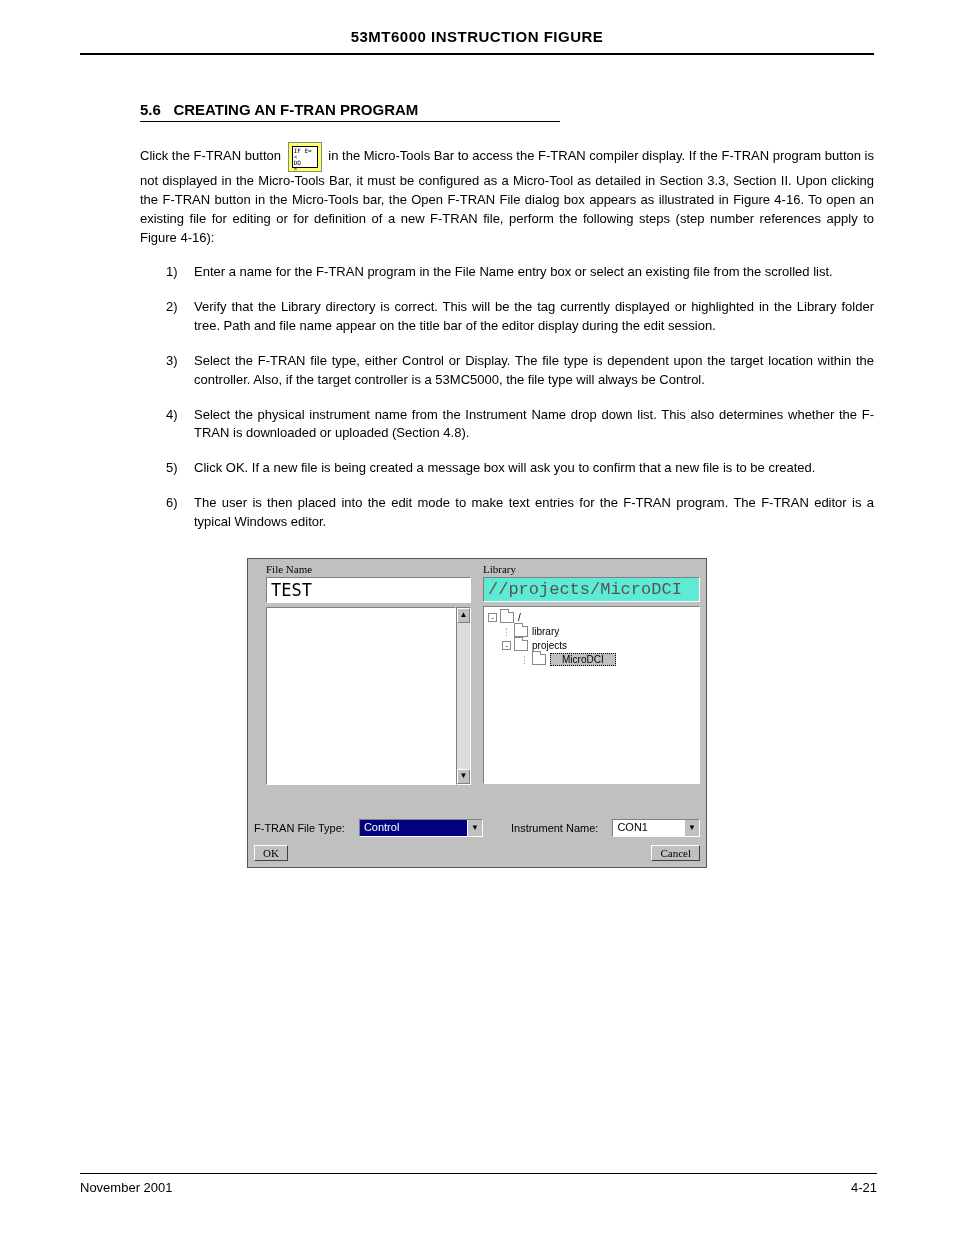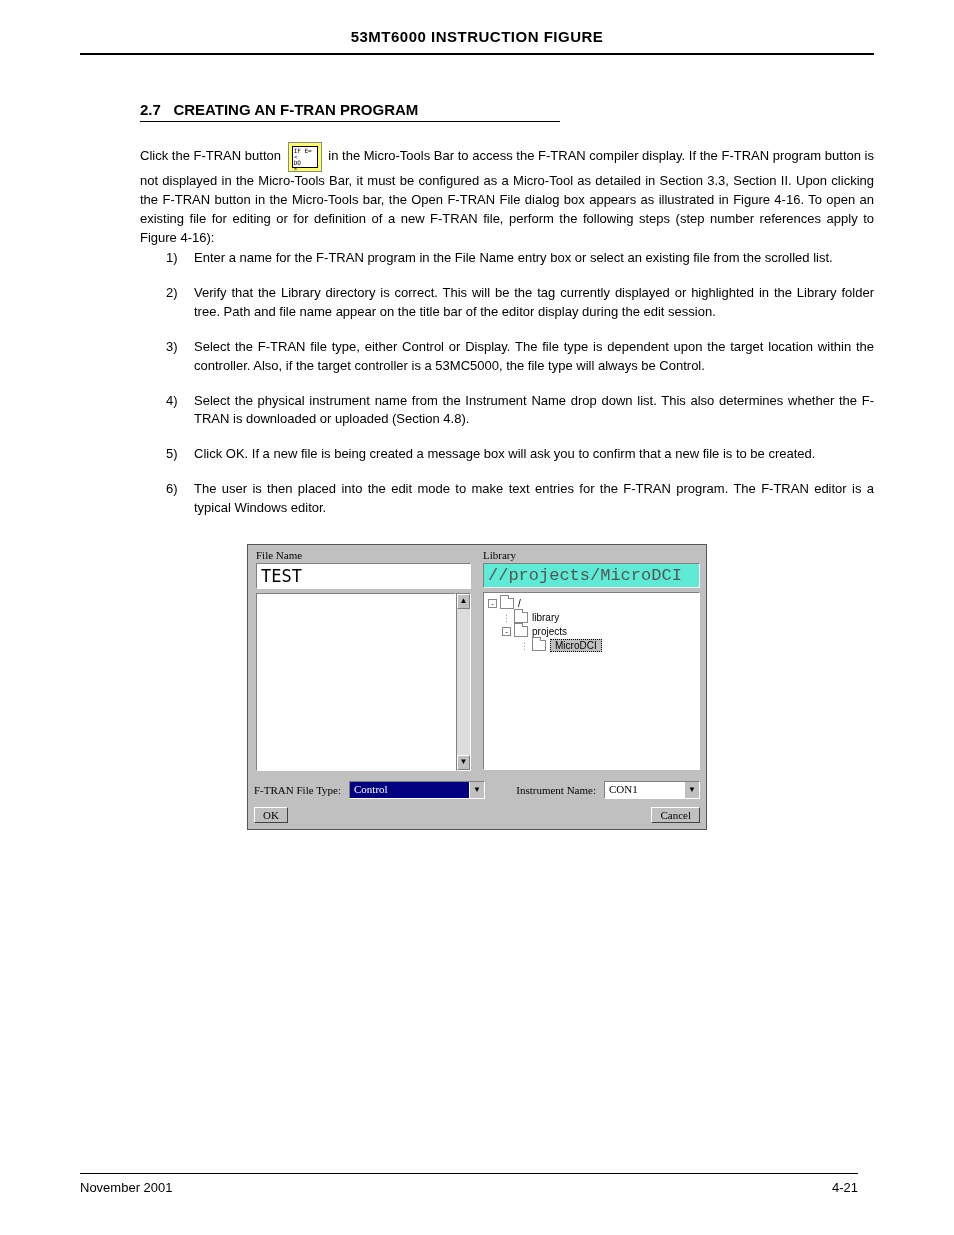--- a/index.html
+++ b/index.html
@@ -44,21 +44,21 @@
     position: relative;
     margin: 0 3px;
   }
   .icon-inline .inner {
     position:absolute; left:3px; top:3px; right:3px; bottom:3px;
     background:#fff; border:1px solid #000;
     font-family: monospace; font-size:6px; line-height:6px;
     padding:1px; white-space:pre;
   }
   ol.steps {
-    margin: 2px 0 0 86px;
+    margin: 16px 0 0 86px;
     padding: 0;
     list-style: none;
     counter-reset: step;
   }
   ol.steps > li {
     counter-increment: step;
     margin-bottom: 16px;
     line-height: 1.45;
     text-align: justify;
     position: relative;
@@ -87,21 +87,21 @@
     font-weight: bold;
     font-size: 11px;
     padding: 2px 5px;
   }
   .dlg-body {
     padding: 0;
   }
   .two-col {
     display: flex;
   }
-  .col-left { width: 50%; border-right: 0px solid #888; padding: 4px 6px 6px 8px; }
+  .col-left { width: 50%; border-right: 0px solid #888; padding: 4px 6px 6px 18px; }
   .col-right { width: 50%; padding: 4px 6px 6px 6px; }
   .field-label { font-size: 11px; font-family: "Times New Roman", serif; margin-bottom: 2px; }
   .sunken {
     border: 1px solid #808080;
     border-right-color:#fff; border-bottom-color:#fff;
     background:#fff;
     padding:2px 4px;
     font-family: monospace;
     font-size: 17px;
   }
@@ -139,24 +139,25 @@
   .exp { width:9px; height:9px; border:1px solid #888; font-size:8px; line-height:7px; text-align:center; margin-right:3px; background:#fff; }
   .dotv { width:9px; text-align:center; color:#888; font-size:9px; margin-right:3px; }
   .foldericon {
     width:14px; height:11px; margin-right:4px; position:relative;
     border:1px solid #888; background:#fff;
   }
   .foldericon::before{
     content:""; position:absolute; left:-1px; top:-4px; width:7px; height:3px;
     border:1px solid #888; border-bottom:none; background:#fff;
   }
-  .tree-sel { background:#c0c0c0; padding:0 4px; border:1px dotted #000; }
+  .tree-sel { background:#c0c0c0; padding:0 11px; border:1px dotted #000; }
   .bottom-row {
-    display:flex; padding:4px 6px; align-items:center; gap:8px;
-    font-family:Liberation Serif, serif;
+    display:flex; padding:4px 6px; align-items:center; gap:14px;
+    font-family:Liberation Sans, sans-serif;
+    margin-top:24px;
   }
   .bottom-row .lbl { font-size:11px; white-space:nowrap; }
   .combo {
     display:flex; align-items:stretch; height:18px;
     border:1px solid #808080; border-right-color:#fff; border-bottom-color:#fff;
   }
   .combo .cval { padding:1px 4px; font-size:11px; }
   .combo .cval.sel { background:#000080; color:#fff; }
   .combo .cval.white { background:#fff; color:#000; }
   .combo .carrow {
@@ -171,37 +172,37 @@
     border:1px solid #fff; border-right-color:#404040; border-bottom-color:#404040;
     padding:1px 8px; font-size:11px; font-family:"Times New Roman",serif;
   }
   .fig-caption {
     text-align:center;
     font-weight:bold;
     font-size:13px;
     margin-top:18px;
   }
   .footer {
-    position:absolute; left:80px; right:96px; bottom:40px;
+    position:absolute; left:80px; right:77px; bottom:40px;
     border-top:1px solid #000;
     padding-top:6px;
     display:flex; justify-content:space-between;
     font-size:13px;
   }
   .spacer-right { flex:1; }
 </style>
 </head>
 <body>
 
 <div class="header">
   <span>53MT6000 INSTRUCTION FIGURE</span>
 </div>
 
 <div class="section-title">
-  <span>2.7</span>&nbsp;&nbsp;
+  <span>5.6</span>&nbsp;&nbsp;
   <span>CREATING AN F-TRAN PROGRAM</span>
 </div>
 
 <p class="body-text">
   <span>Click the F-TRAN button </span>
   <span class="icon-inline">
     <span class="inner">IF E=
 &lt;
 DO
 &gt;</span>

